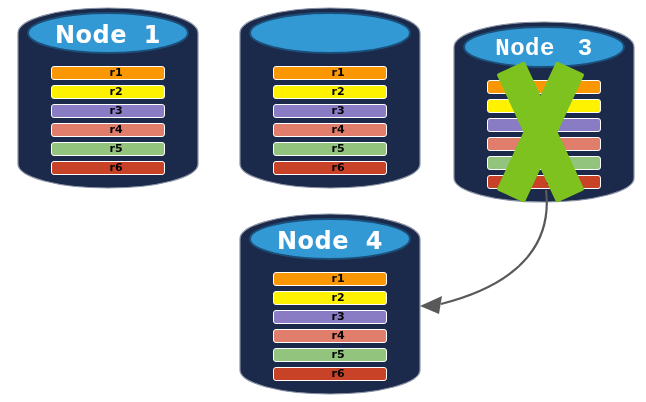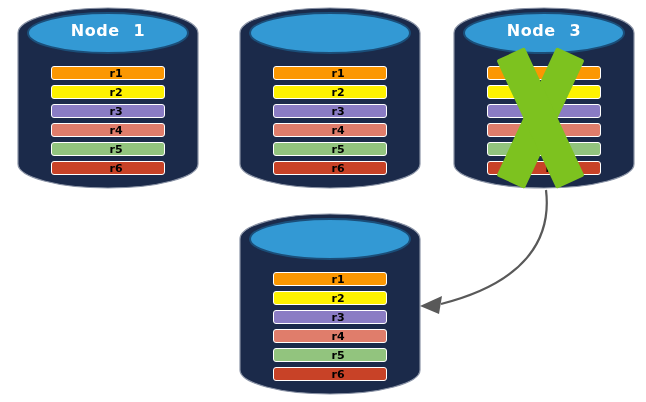--- a/index.html
+++ b/index.html
@@ -26,38 +26,38 @@
     top: 0;
   }
   .node-title {
     position: absolute;
     top: 15px;
     left: 0;
     right: 0;
     text-align: center;
     color: #FFFFFF;
     font-weight: bold;
-    font-size: 16px;
+    font-size: 24px;
     letter-spacing: 0.5px;
     word-spacing: 8px;
   }
   .rows {
     position: absolute;
     left: 35px;
     top: 60px;
     width: 114px;
   }
   .row {
     box-sizing: border-box;
     height: 14px;
     margin-bottom: 5px;
     border: 1.5px solid #FFFFFF;
     border-radius: 3px;
     display: flex;
-    align-items: center;
+    align-items: flex-start;
     justify-content: center;
     padding-left: 16px;
   }
   .row span {
     color: #000000;
     font-weight: bold;
     font-size: 11px;
     line-height: 11px;
   }
   .xmark {
@@ -137,21 +137,21 @@
         </div>
       <div class="row" style="background-color: rgb(146, 196, 126);">
           <span>r5</span>
         </div>
       <div class="row" style="background-color: rgb(200, 66, 39);">
           <span>r6</span>
         </div>
     </div>
   </div>
 
-  <div class="node" style="left:452px; top:6px;">
+  <div class="node" style="left:452px; top:20px;font-family:Liberation Mono, monospace;">
     <svg class="cyl" width="184" height="186" viewBox="0 0 184 186">
       <path stroke-width="1.2" d="M 2 27 L 2 158 A 90 24 0 0 0 182 158 L 182 27 A 90 25 0 0 0 2 27 Z" fill="#1B2A4A" stroke="#8A93A6"></path>
       <ellipse stroke-width="2" cx="92" cy="27" rx="80" ry="20" fill="#3399D4" stroke="#1B4E79"></ellipse>
     </svg>
     <div class="node-title">Node 3</div>
     <div class="rows">
       <div class="row" style="background-color: rgb(251, 151, 2);">
           <span>r1</span>
         </div>
       <div class="row" style="background-color: rgb(254, 242, 0);">
@@ -174,20 +174,21 @@
       <div class="xbar xbar-a" style="background-color: rgb(125, 194, 31);"></div>
       <div class="xbar xbar-b" style="background-color: rgb(125, 194, 31);"></div>
     </div>
   </div>
 
   <div class="node" style="left:238px; top:212px;">
     <svg class="cyl" width="184" height="186" viewBox="0 0 184 186">
       <path stroke-width="1.2" d="M 2 27 L 2 158 A 90 24 0 0 0 182 158 L 182 27 A 90 25 0 0 0 2 27 Z" fill="#1B2A4A" stroke="#8A93A6"></path>
       <ellipse stroke-width="2" cx="92" cy="27" rx="80" ry="20" fill="#3399D4" stroke="#1B4E79"></ellipse>
     </svg>
+    <div class="node-title">Node 4</div>
     <div class="rows">
       <div class="row" style="background-color: rgb(251, 151, 2);">
           <span>r1</span>
         </div>
       <div class="row" style="background-color: rgb(254, 242, 0);">
           <span>r2</span>
         </div>
       <div class="row" style="background-color: rgb(138, 124, 196);">
           <span>r3</span>
         </div>

